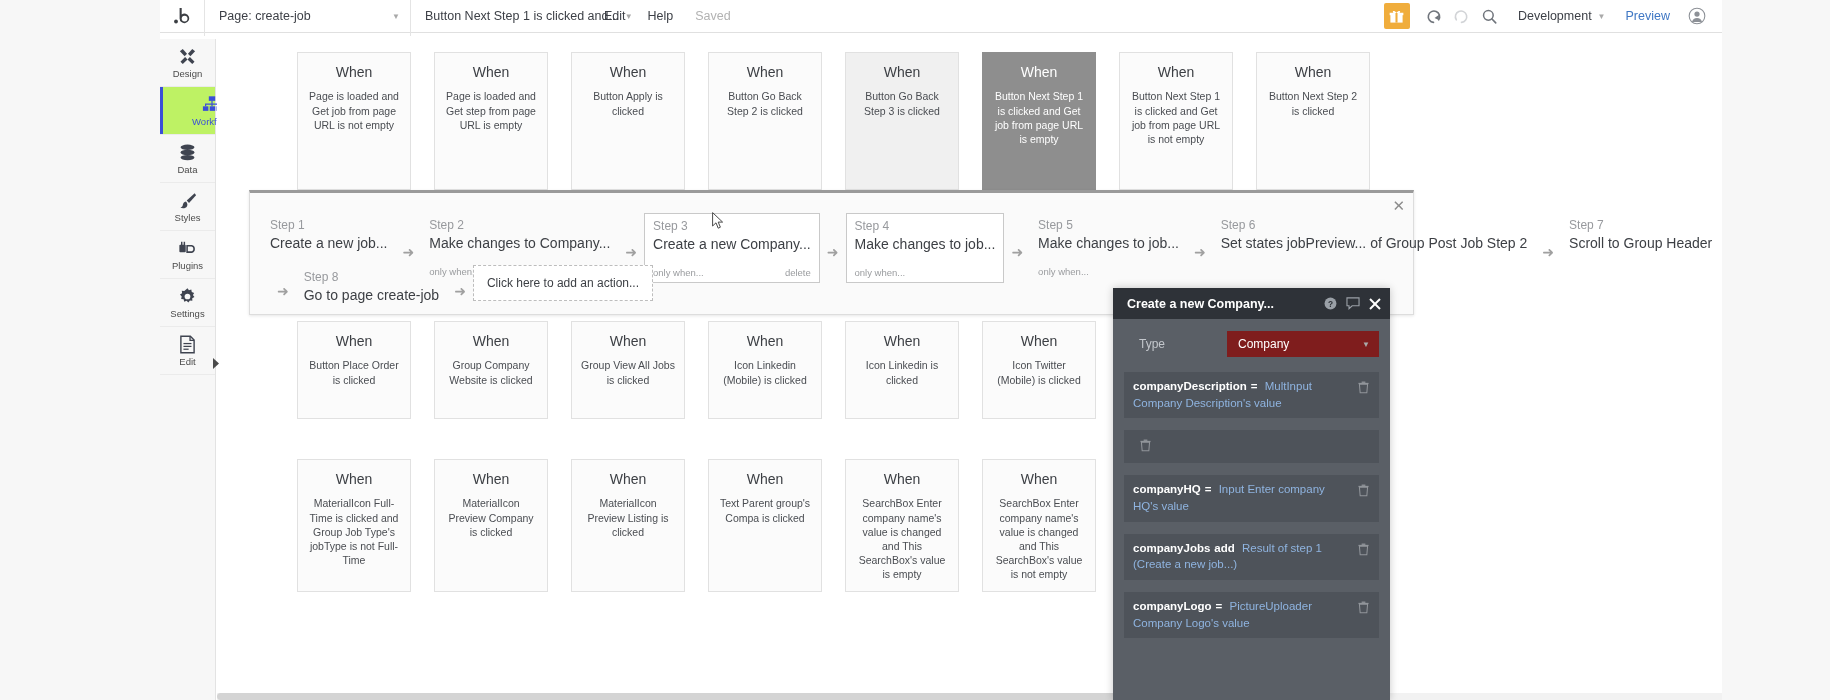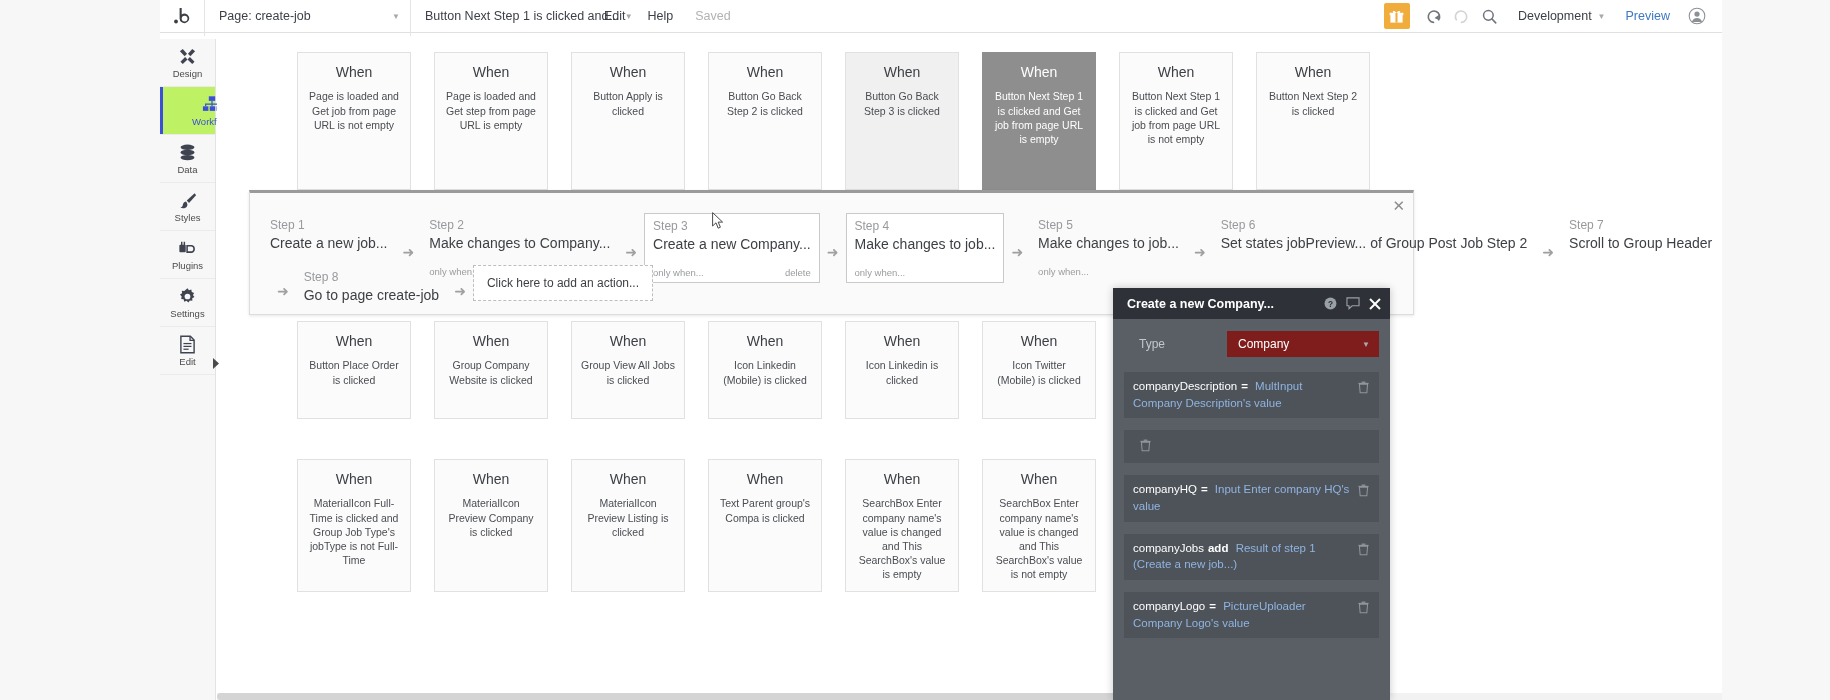--- a/index.html
+++ b/index.html
@@ -133,21 +133,21 @@
   .type-label { font-size:12px; color:#c3c7cc; width:103px; padding-left:15px; }
   .type-select {
     flex:1; height:26px; background:#7f1d1d; display:flex; align-items:center;
     justify-content:space-between; padding:0 9px 0 11px; font-size:12px; color:#ffffff; cursor:pointer;
   }
   .field-row {
     background:#4e535a; margin-bottom:12px; padding:6px 9px 7px 9px;
     display:flex; align-items:flex-start; cursor:pointer;
   }
   .field-text { flex:1; font-size:11.5px; line-height:1.45; }
-  .field-key { color:#ffffff; font-weight:normal; }
+  .field-key { color:#ffffff; font-weight:bold; }
   .field-op  { color:#ffffff; font-weight:bold; margin:0 4px; }
   .field-val { color:#8fb4e0; }
   .trash { width:13px; flex-shrink:0; margin-left:6px; margin-top:2px; opacity:.55; }
 
   
   .hscroll-track {
     position:absolute; left:217px; bottom:0; width:1505px; height:7px; background:#f2f2f2;
   }
   .hscroll-thumb { position:absolute; left:0; top:0; height:7px; width:1160px; background:#d4d4d4; border-radius:4px; }
   .canvas-collapse {

